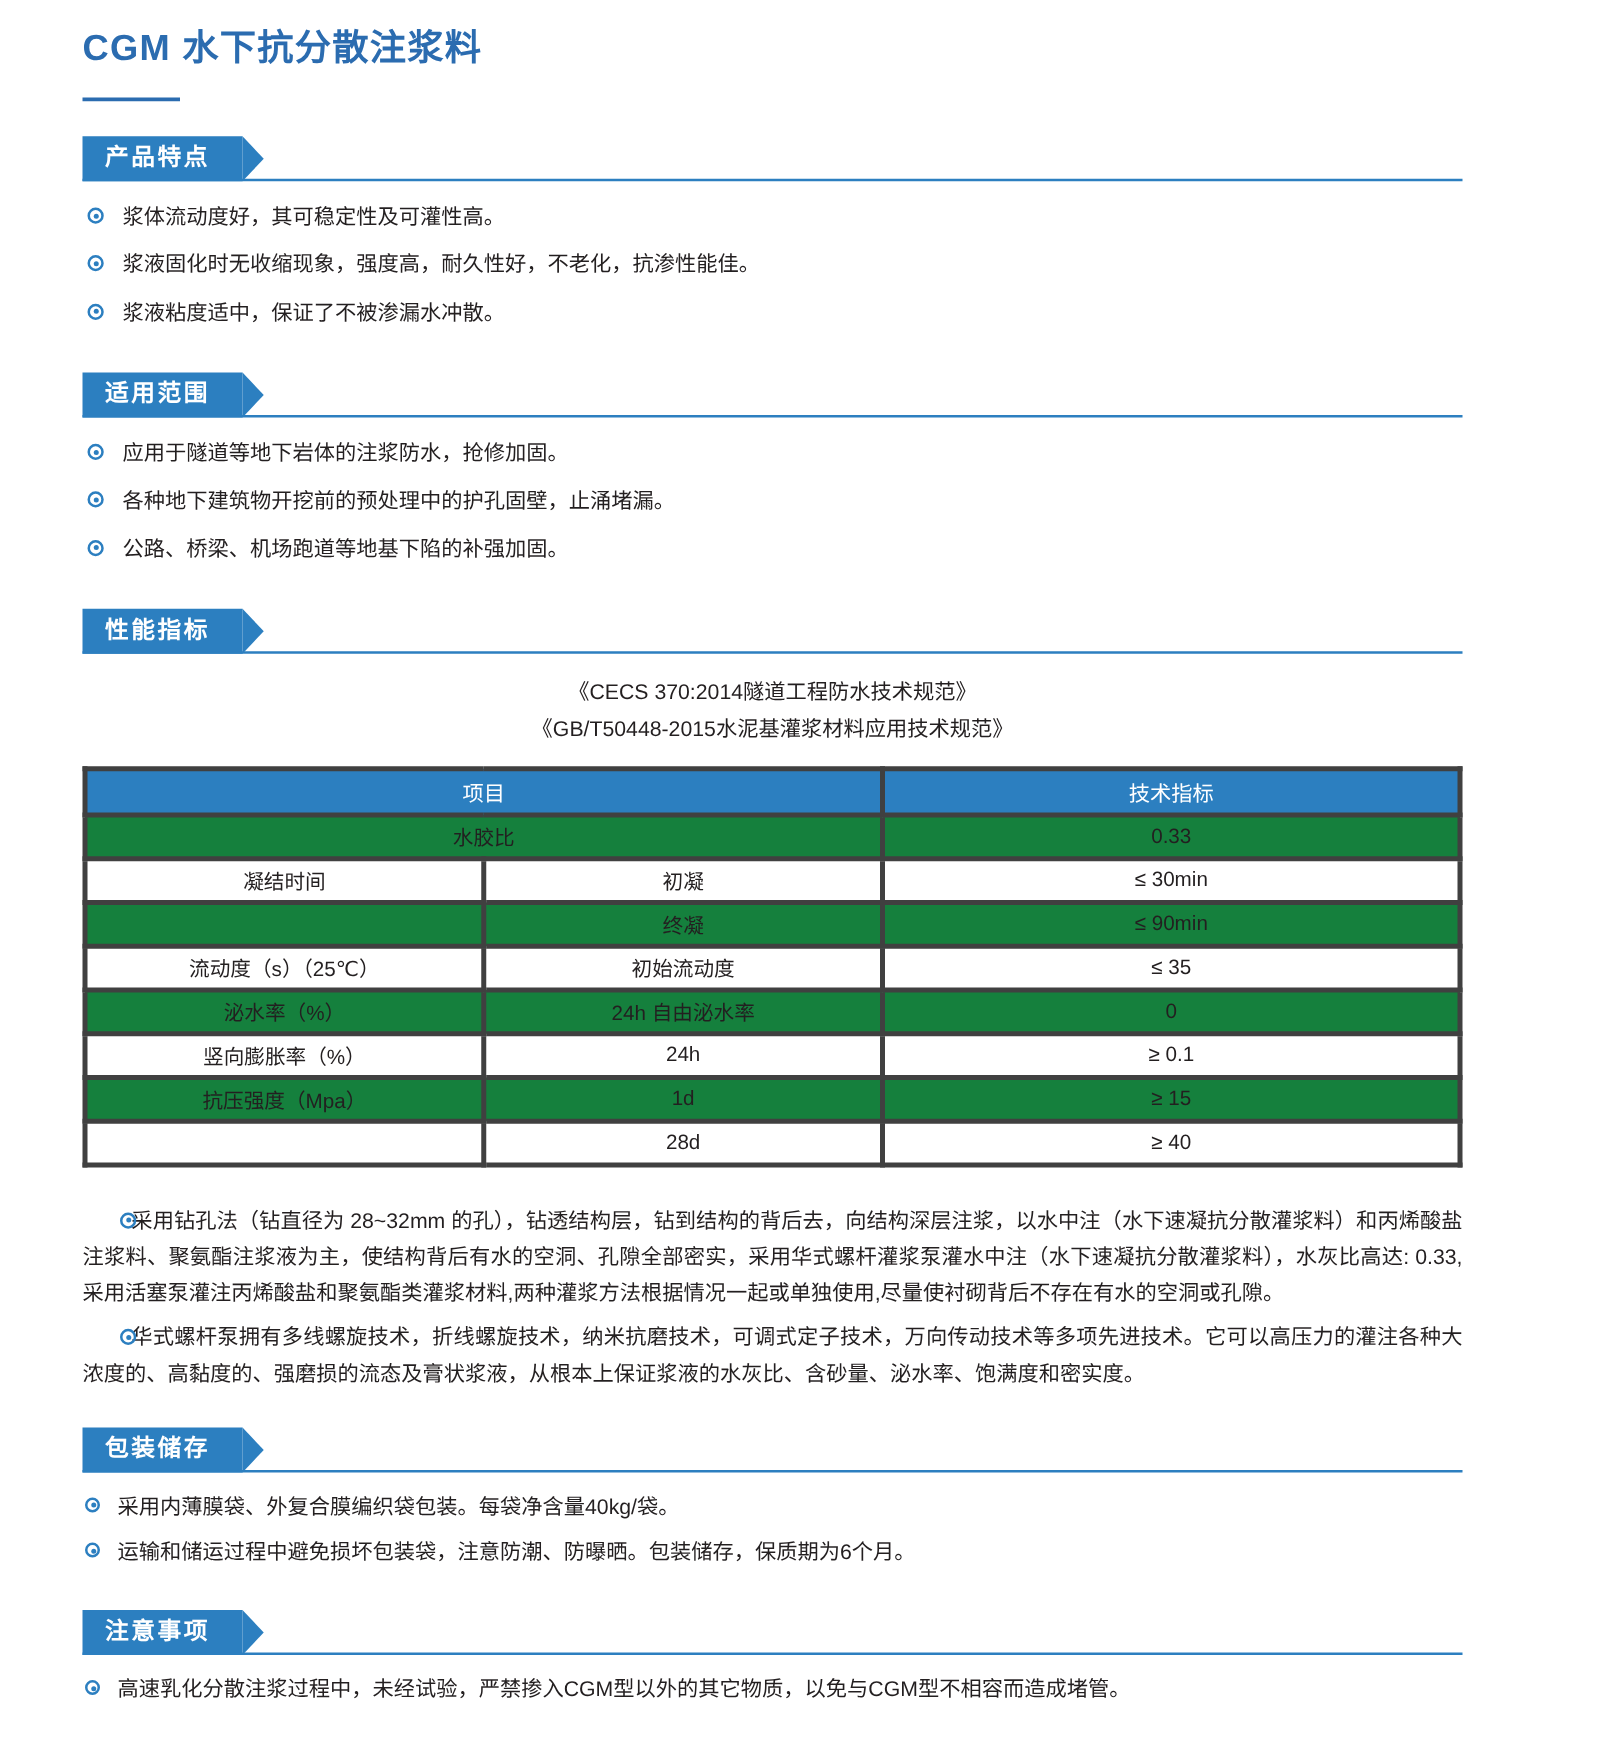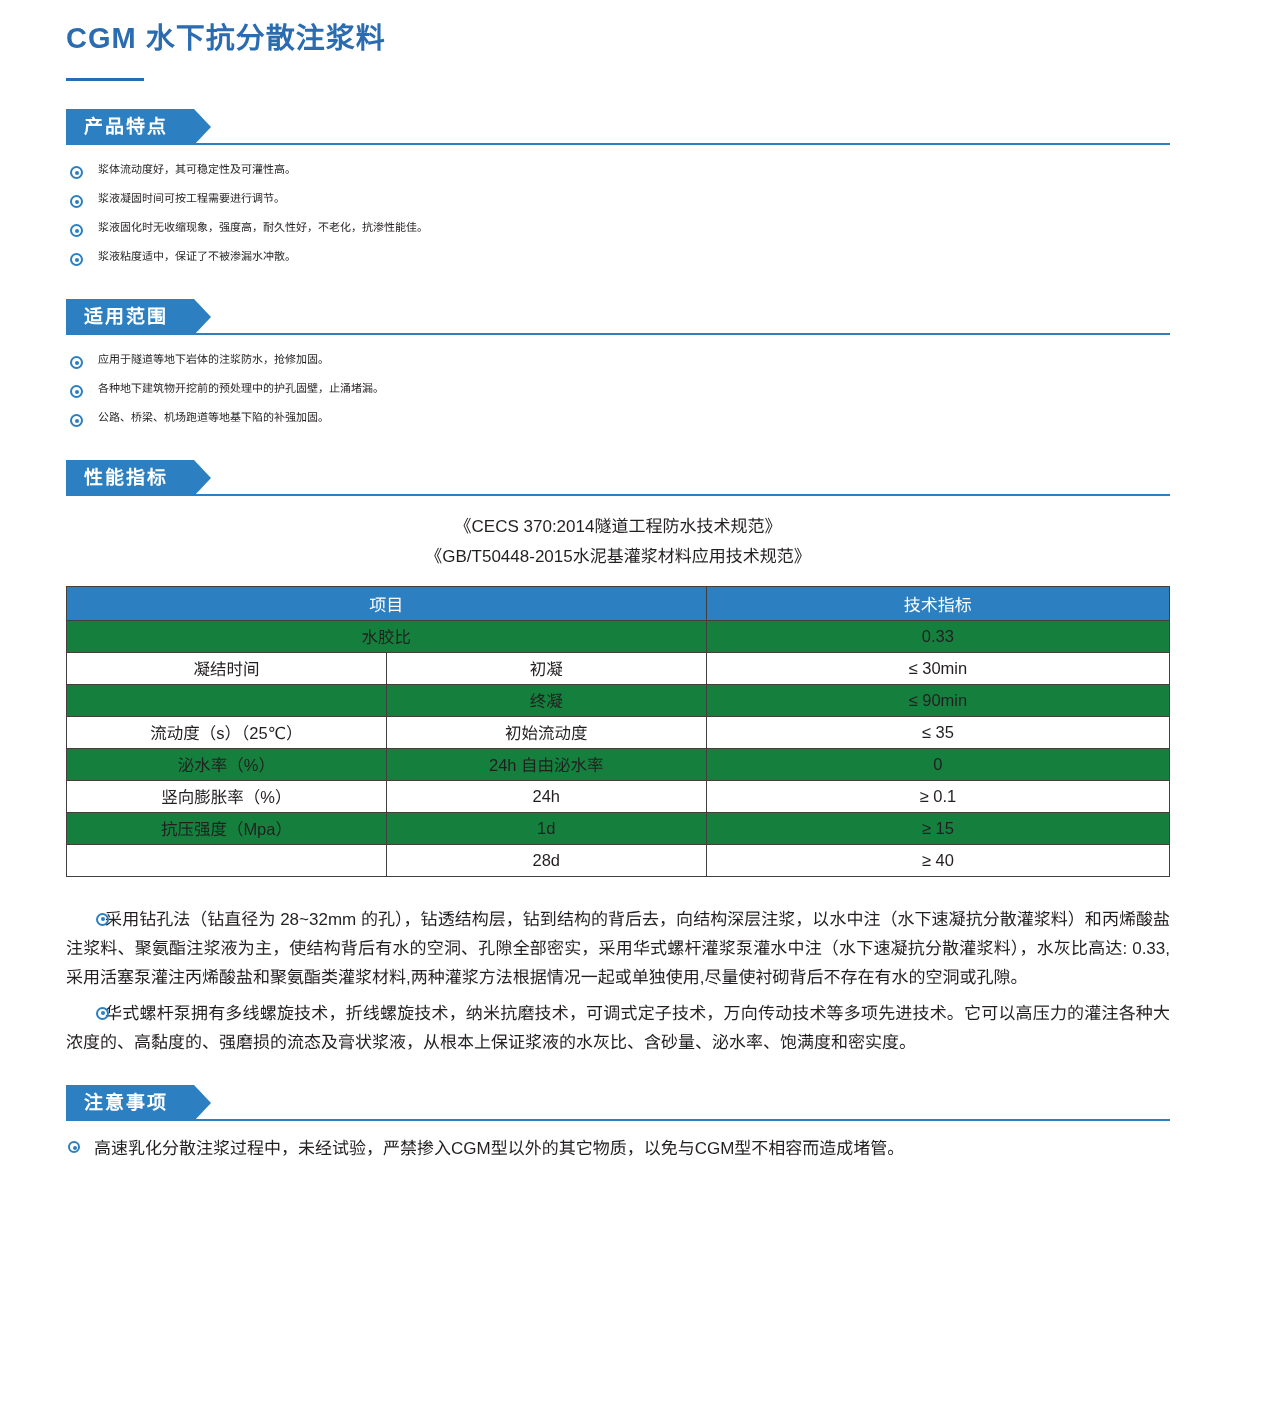--- a/index.html
+++ b/index.html
@@ -82,21 +82,21 @@
 
   
   .bullets {
     list-style: none;
     margin: 10px 0 0 0;
     padding: 0;
   }
   .bullets li {
     position: relative;
     padding: 6px 0 6px 32px;
-    font-size: 11px;
+    font-size: 17px;
     line-height: 1.55;
     color: #231f20;
   }
   .bullets li .dot {
     position: absolute;
     left: 4px;
     top: 11px;
     width: 13px;
     height: 13px;
     border: 2px solid #2c7fc0;
@@ -127,21 +127,21 @@
 
   
   table.spec {
     margin-top: 14px;
     width: 100%;
     border-collapse: collapse;
     table-layout: fixed;
     font-size: 16.5px;
   }
   table.spec th, table.spec td {
-    border: 1px solid #404040;
+    border: 4px solid #404040;
     text-align: center;
     height: 31px;
     padding: 0 4px;
     color: #231f20;
   }
   table.spec thead th {
     background: #2c7fc0;
     color: #ffffff;
     font-weight: normal;
     height: 33px;
@@ -197,21 +197,20 @@
   <h1 class="doc-title">CGM 水下抗分散注浆料</h1>
   <div class="title-rule"></div>
 
   <div class="section">
     <div class="sec-head">
       <span class="tab">产品特点</span>
       <span class="rule"></span>
     </div>
     <ul class="bullets">
       <li><span class="dot"></span><span>浆体流动度好，其可稳定性及可灌性高。</span></li>
-      <li><span class="dot"></span><span>浆液凝固时间可按工程需要进行调节。</span></li>
       <li><span class="dot"></span><span>浆液固化时无收缩现象，强度高，耐久性好，不老化，抗渗性能佳。</span></li>
       <li><span class="dot"></span><span>浆液粘度适中，保证了不被渗漏水冲散。</span></li>
     </ul>
   </div>
 
   <div class="section">
     <div class="sec-head">
       <span class="tab">适用范围</span>
       <span class="rule"></span>
     </div>
@@ -295,20 +294,30 @@
         <span class="dot"></span>
         <span>采用钻孔法（钻直径为 28~32mm 的孔），钻透结构层，钻到结构的背后去，向结构深层注浆，以水中注（水下速凝抗分散灌浆料）和丙烯酸盐注浆料、聚氨酯注浆液为主，使结构背后有水的空洞、孔隙全部密实，采用华式螺杆灌浆泵灌水中注（水下速凝抗分散灌浆料），水灰比高达: 0.33,采用活塞泵灌注丙烯酸盐和聚氨酯类灌浆材料,两种灌浆方法根据情况一起或单独使用,尽量使衬砌背后不存在有水的空洞或孔隙。</span>
       </p>
       <p class="para">
         <span class="dot"></span>
         <span>华式螺杆泵拥有多线螺旋技术，折线螺旋技术，纳米抗磨技术，可调式定子技术，万向传动技术等多项先进技术。它可以高压力的灌注各种大浓度的、高黏度的、强磨损的流态及膏状浆液，从根本上保证浆液的水灰比、含砂量、泌水率、饱满度和密实度。</span>
       </p>
     </div>
   </div>
 
+  <div class="section">
+    <div class="sec-head">
+      <span class="tab">包装储存</span>
+      <span class="rule"></span>
+    </div>
+    <ul class="bullets small">
+      <li><span class="dot"></span><span>采用内薄膜袋、外复合膜编织袋包装。每袋净含量40kg/袋。</span></li>
+      <li><span class="dot"></span><span>运输和储运过程中避免损坏包装袋，注意防潮、防曝晒。包装储存，保质期为6个月。</span></li>
+    </ul>
+  </div>
 
   <div class="section">
     <div class="sec-head">
       <span class="tab">注意事项</span>
       <span class="rule"></span>
     </div>
     <ul class="bullets small">
       <li><span class="dot"></span><span>高速乳化分散注浆过程中，未经试验，严禁掺入CGM型以外的其它物质，以免与CGM型不相容而造成堵管。</span></li>
 
     </ul>

